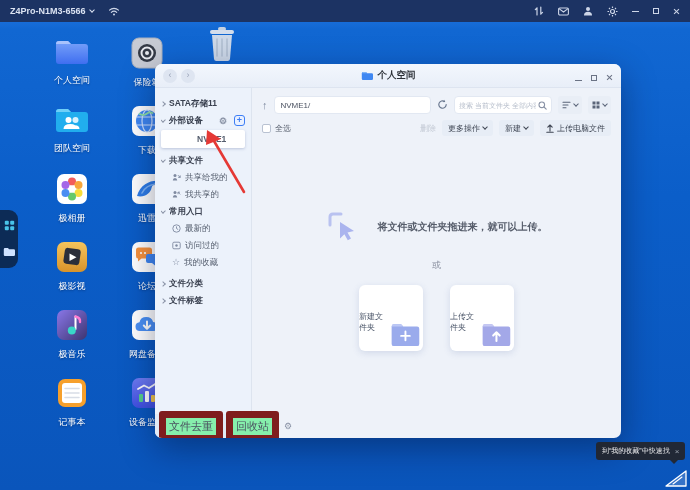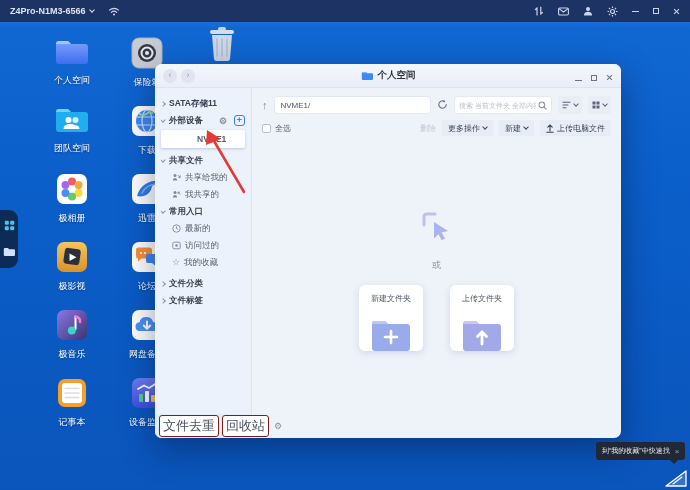--- a/index.html
+++ b/index.html
@@ -54,21 +54,21 @@
   .srow.child { padding-left:11px; color:#555e6e; }
   .srow .cv-r,.srow .cv-d { color:#8a93a6; flex:0 0 auto;}
   .gearsm { margin-left:auto; color:#8a93a6; font-size:9px; }
   .plusbox { width:11px; height:11px; border:1px solid #3d7ef5; border-radius:3px; background:#eaf1ff;
     color:#3d7ef5; font-size:9px; line-height:9px; text-align:center; margin-left:3px; flex:0 0 auto;}
   .nvme { background:#fff; border-radius:2px; height:18px; box-shadow:0 1px 3px rgba(60,80,140,.28);
     margin:1px 0 4px 0; padding:0 4px; color:#2f3540; font-weight:bold;gap:32px; }
   .nvme .eject { margin-left:auto; }
   .sfoot { position:absolute; left:0; bottom:0; width:97px; height:24px; background:rgba(226,234,246,.95);
     display:flex; align-items:center; gap:3px; padding:0 4px; }
-  .fbtn { background:#ffffff; border:1px solid #7f1d1d; border-radius:3px; padding:1px 3px; font-size:13px; color:#4a5260; white-space:nowrap;}
+  .fbtn { background:#86efac; border:7px solid #7f1d1d; border-radius:3px; padding:1px 3px; font-size:11px; color:#4a5260; white-space:nowrap;}
   
   .content { flex:1; display:flex; flex-direction:column; padding:8px 10px 6px 10px; min-width:0;}
   .tbar1 { display:flex; align-items:center; gap:6px; }
   .upbtn { color:#7e8aa0; font-size:11px; line-height:16px; }
   .pathbox { flex:1; height:18px; background:#fff; border:1px solid #e2e8f2; border-radius:4px;
     font-size:8px; color:#4a5160; padding:0 6px; font-family:"Liberation Sans",sans-serif;}
   .searchbox { width:98px; height:18px; background:#fff; border:1px solid #e2e8f2; border-radius:4px;
     display:flex; align-items:center; padding:0 4px; gap:2px;}
   .searchbox input { flex:1; min-width:0; border:0; outline:0; font-size:7px; color:#4a5160; font-family:"Liberation Sans",sans-serif;}
   .searchbox input::placeholder { color:#b9c0cd; }
@@ -78,21 +78,21 @@
   .tb2r { margin-left:auto; display:flex; align-items:center; gap:6px; }
   .disabled { color:#c3c9d4; }
   .btn { background:#e7edf6; border-radius:3px; padding:2.5px 6px; color:#3f4654; display:flex; align-items:center; gap:3px; white-space:nowrap;}
   
   .dz { flex:1; display:flex; flex-direction:column; align-items:center; justify-content:center; padding-bottom:8px;}
   .dz-row { display:flex; align-items:center; gap:18px; }
   .dz-hint { font-size:10px; color:#565d6b; font-weight:bold; }
   .dz-or { margin:15px 0 13px 0; font-size:9px; color:#8a90a0; }
   .cards { display:flex; gap:27px; }
   .card { width:64px; height:66px; background:#fff; border-radius:6px; box-shadow:0 2px 7px rgba(80,100,160,.18);
-    display:flex; flex-direction:column; align-items:center; padding-top:8px; overflow:hidden;}
+    display:flex; flex-direction:row; align-items:center; padding-top:8px; overflow:hidden;}
   .card .clbl { font-size:8px; color:#4a5568; }
   .card svg { margin-top:auto; }
   
   .redarrow { position:absolute; left:200px; top:128px; z-index:50; pointer-events:none;}
   .toast { position:absolute; left:596px; top:442px; height:18px; background:rgba(35,37,43,.93);
     border-radius:3px; color:#f0f0f2; font-size:7px; display:flex; align-items:center; gap:5px;
     padding:0 6px; z-index:60; white-space:nowrap;}
   .toast:after { content:""; position:absolute; right:7px; bottom:-4px;
     border-left:4px solid transparent; border-right:4px solid transparent; border-top:4px solid rgba(35,37,43,.93);}
   .toast .tx { color:#9aa2ae; font-size:8px; }
@@ -507,20 +507,21 @@
         </span>
       </div>
 
       <div class="dz">
         <div class="dz-row">
           <svg width="34" height="34" viewBox="0 0 34 34">
             <path d="M4 15 V7 q0-3 3-3 h8" fill="none" stroke="#b9c2f0" stroke-width="3" stroke-linecap="round"></path>
             <path d="M20 4 h3 q3 0 3 3 v2" fill="none" stroke="#b9c2f0" stroke-width="3" stroke-linecap="round" opacity="0"></path>
             <path d="M14 12 L28 21 L21.5 22.4 L25 28.5 L21.8 30.3 L18.4 24.3 L14 28.6 Z" fill="#aab4ee"></path>
           </svg>
+          <span class="dz-hint">将文件或文件夹拖进来，就可以上传。</span>
         </div>
         <div class="dz-or">或</div>
         <div class="cards">
           <div class="card">
             <span class="clbl">新建文件夹</span>
             <svg width="48" height="36" viewBox="0 0 48 36">
               <path d="M5 9 q0-3 3-3 h10 l3 3 h19 q3 0 3 3 v21 q0 3-3 3 H8 q-3 0-3-3 Z" fill="#9aabec"></path>
               <path d="M5 9 q0-3 3-3 h10 l3 3 H5 Z" fill="#bdc9f5"></path>
               <path d="M24 16 v12 M18 22 h12" stroke="#fff" stroke-width="2.6" stroke-linecap="round"></path>
             </svg>

